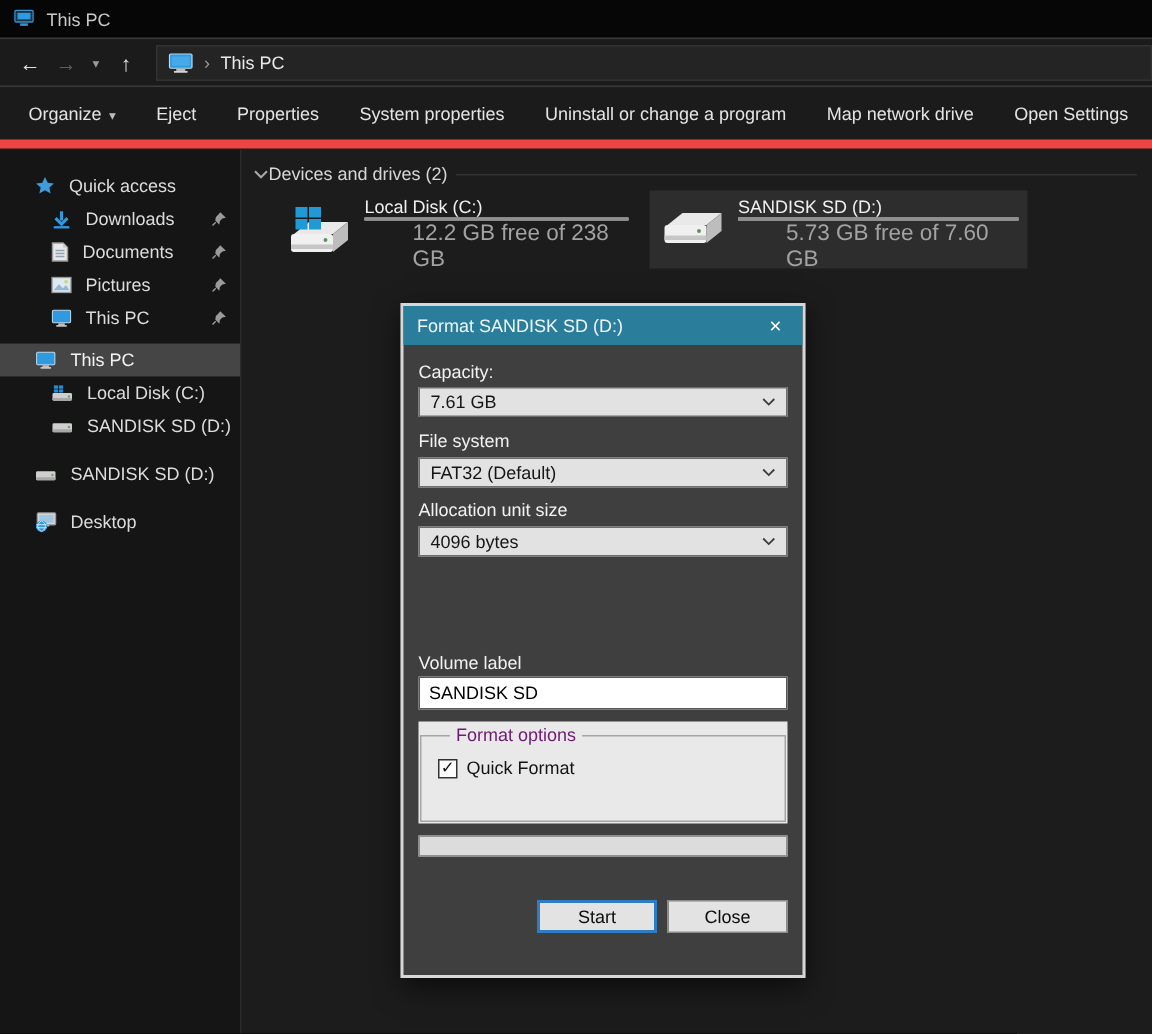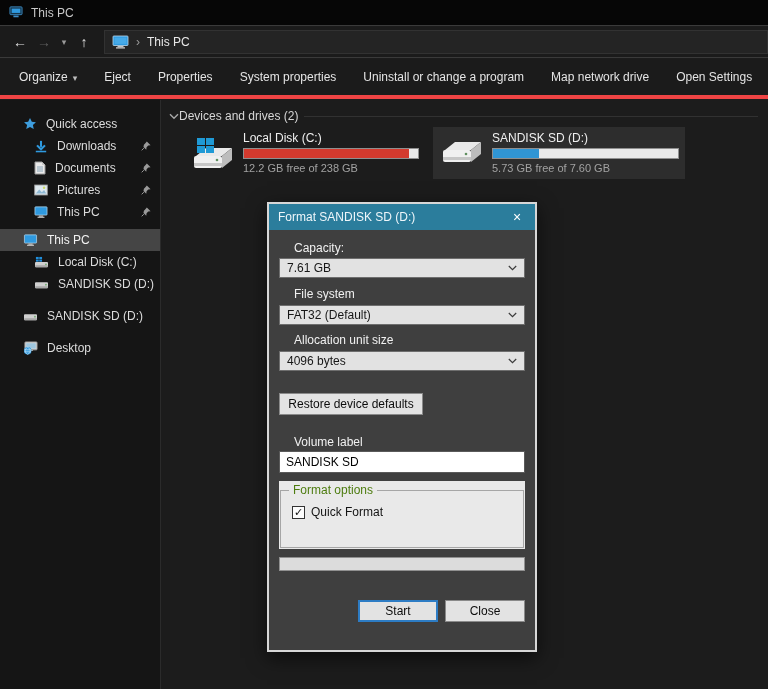--- a/index.html
+++ b/index.html
@@ -19,21 +19,21 @@
     display:flex; align-items:center; padding-left:8px; }
   .navbtn { width:24px; text-align:center; font-size:14px; color:#e0e0e0; cursor:default; }
   .navbtn.disabled { color:#5c5c5c; }
   .navbtn.small { width:16px; font-size:9px; color:#9a9a9a; }
   .addressbar { flex:1; align-self:stretch; margin:3px 0 3px 8px;
     background:#242424; border:1px solid #323232;
     display:flex; align-items:center; padding:0 7px; gap:7px; }
   .crumb-sep { color:#9a9a9a; font-size:12px; }
   
   .toolbar { position:absolute; top:59px; left:0; right:0; height:40px;
-    background:#1b1b1b; border-bottom:4px solid #ef4444;
+    background:#1b1b1b; border-bottom:6px solid #ef4444;
     display:flex; align-items:center; padding-left:19px; gap:27px; color:#e4e4e4; }
   .tool-item { white-space:nowrap; cursor:default; }
   .tool-caret { font-size:9px; color:#bdbdbd; margin-left:5px; }
   
   .sidebar { position:absolute; top:100px; left:0; bottom:0; width:161px;
     background:#151515; border-right:1px solid #2b2b2b; padding-top:13px; }
   .side-row { height:22px; display:flex; align-items:center; gap:9px;
     padding-left:23px; color:#dcdcdc; position:relative; cursor:default; }
   .side-row.child { padding-left:34px; }
   .side-row.selected { background:#454545; color:#f2f2f2; }
@@ -45,43 +45,43 @@
   .group-header { display:flex; align-items:center; padding:9px 10px 0 7px; color:#d6d6d6; }
   .group-rule { flex:1; height:1px; background:#313131; margin-left:6px; }
   .tile { position:absolute; top:27px; height:52px; display:flex; gap:9px; padding:3px 6px; }
   .tile.t1 { left:22px; width:241px; }
   .tile.t2 { left:271px; width:252px; background:#2d2d2d; }
   .tile-icon { align-self:center; flex:none; }
   .tile-info { flex:1; display:flex; flex-direction:column; justify-content:space-between; padding:1px 0 2px 0; }
   .tile-name { color:#efefef; }
   .cap-bar { height:11px; background:#e9e9e9; border:1px solid #8f8f8f; position:relative; }
   .cap-fill { position:absolute; left:0; top:0; bottom:0; }
-  .tile-free { color:#a2a2a2; font-size:11px; }
+  .tile-free { color:#a2a2a2; font-size:15px;margin-left:32px; }
   
   .dialog { position:absolute; left:267px; top:202px; width:270px; height:450px;
     background:#3f3f3f; border:2px solid #d7d7d7; box-shadow:0 6px 18px rgba(0,0,0,.6); }
   .dlg-title { height:26px; background:#2b7d9c; color:#eef6fa;
     display:flex; align-items:center; padding:0 9px;gap:34px; }
   .dlg-close { margin-left:auto; color:#ffffff; font-size:14px; width:18px; text-align:center; cursor:default; }
-  .dlg-label { position:absolute; left:10px; color:#f1f1f1;margin-left:15px; }
+  .dlg-label { position:absolute; left:10px; color:#f1f1f1; }
   .dlg-select { position:absolute; left:10px; width:246px; height:20px;
     background:#e2e2e2; border:1px solid #6e6e6e; color:#161616;
     display:flex; align-items:center; padding:0 7px; cursor:default; }
   .sel-chev { margin-left:auto; display:inline-flex; }
   .dlg-btn { position:absolute; background:#e3e3e3; border:1px solid #8a8a8a; color:#0c0c0c;
     display:flex; align-items:center; justify-content:center; cursor:default; }
   .btn-restore { top:189px; left:10px; width:144px; height:22px; }
   .btn-start { top:396px; left:89px; width:80px; height:22px; border:2px solid #2d7cc4; }
   .btn-close { top:396px; left:176px; width:80px; height:22px; }
   .dlg-input { position:absolute; top:247px; left:10px; width:246px; height:22px;
     background:#ffffff; border:1px solid #5a5a5a; color:#000; padding:0 6px;
     font-family:"Liberation Sans",sans-serif; font-size:12px; }
   .groupbox { position:absolute; top:277px; left:10px; width:246px; height:68px; background:#e9e9e9; }
   .gb-frame { position:absolute; left:1px; right:1px; top:9px; bottom:1px; border:1px solid #a6a6a6; }
-  .gb-label { position:absolute; top:2px; left:10px; background:#e9e9e9; padding:0 4px; color:#4d7c0f; z-index:1; }
+  .gb-label { position:absolute; top:2px; left:21px; background:#e9e9e9; padding:0 4px; color:#701a75; z-index:1; }
   .gb-check-row { position:absolute; top:24px; left:13px; display:flex; align-items:center; gap:6px; color:#141414; z-index:1; }
   .checkbox { width:13px; height:13px; background:#fdfdfd; border:1px solid #333;
     display:flex; align-items:center; justify-content:center; font-size:11px; color:#111; line-height:1; }
   .progress { position:absolute; top:353px; left:10px; width:246px; height:14px;
     background:#dcdcdc; border:1px solid #909090; position:absolute; }
   .progress-fill { position:absolute; left:0; top:0; bottom:0; background:#2db82d; }
 </style>
 </head>
 <body>
 
@@ -353,21 +353,20 @@
     <span class="dlg-label" style="top:129px">Allocation unit size</span>
     <div class="dlg-select" style="top:147px">
       <span>4096 bytes</span>
       <span class="sel-chev icon">
         <svg width="9" height="6" viewBox="0 0 9 6">
             <path d="M0.8 1l3.7 3.7L8.2 1" stroke="#3c3c3c" stroke-width="1.2" fill="none"></path>
           </svg>
       </span>
     </div>
 
-    <div class="dlg-btn btn-restore">Restore device defaults</div>
 
     <span class="dlg-label" style="top:231px">Volume label</span>
     <input class="dlg-input" type="text" value="SANDISK SD" style="">
 
     <div class="groupbox">
       <span class="gb-frame"></span>
       <span class="gb-label">Format options</span>
       <div class="gb-check-row">
         <span class="checkbox">
             <span>✓</span>

